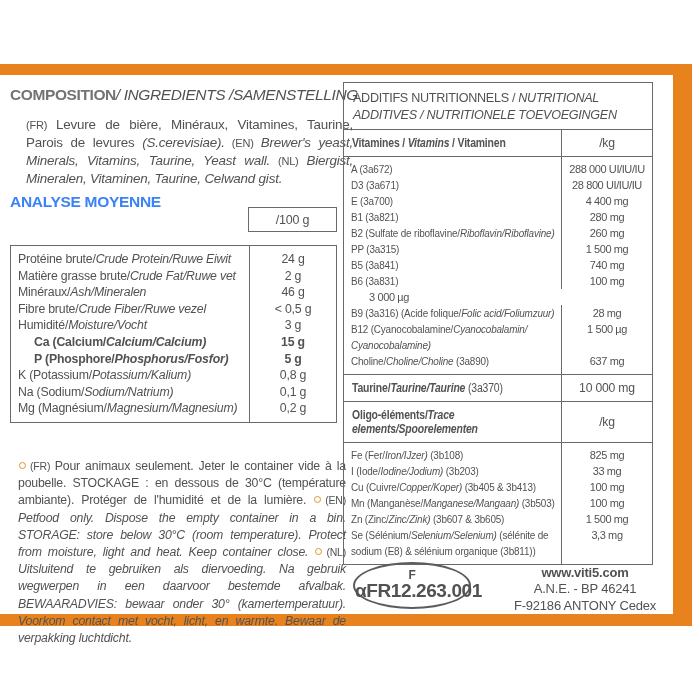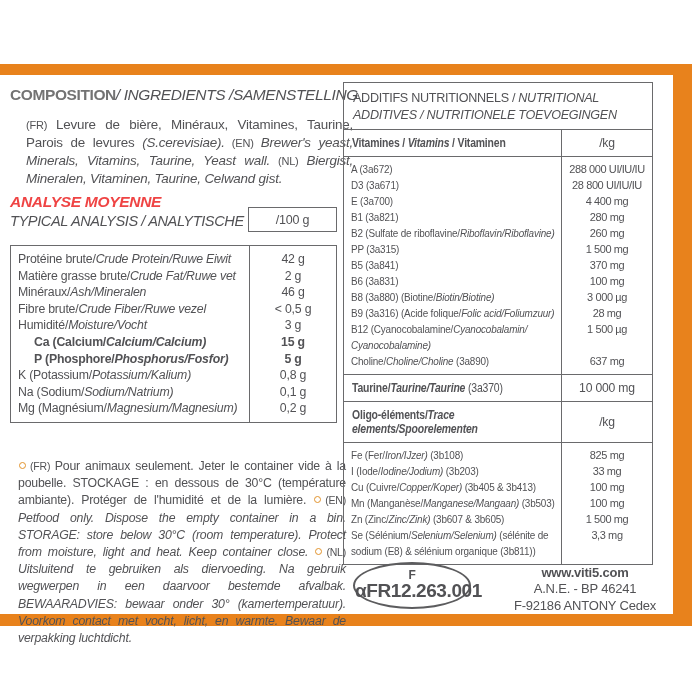--- a/index.html
+++ b/index.html
@@ -15,21 +15,21 @@
   .it{font-style:italic;}
   .b{font-weight:bold;}
   .orange{color:#737373;}
   .lbl{font-size:11px;}
   .lbl2{font-size:10.5px;}
 
   
   .comp-head{position:absolute;left:10px;top:86px;width:330px;font-size:15.5px;letter-spacing:-0.4px;white-space:nowrap;}
   .comp-head .orange{font-weight:bold;}
   .comp-body{position:absolute;left:16px;top:106px;width:327px;margin:10px;font-size:13.4px;line-height:18px;text-align:justify;}
-  .analyse-head{position:absolute;left:10px;top:193px;margin:0;font-size:15.5px;font-weight:bold;color:#ef4444;letter-spacing:-0.3px;font-style:italic;}
+  .analyse-head{position:absolute;left:10px;top:193px;margin:0;font-size:15.5px;font-weight:bold;color:#3b82f6;letter-spacing:-0.3px;}
   .ta-sub{position:absolute;left:10px;top:213px;font-size:14.6px;font-style:italic;letter-spacing:-0.4px;}
   .unit-box{position:absolute;left:248px;top:207px;width:89px;height:25px;border:1.5px solid #6a6a6c;box-sizing:border-box;display:flex;align-items:center;justify-content:center;font-size:12.5px;}
   .analysis-table{position:absolute;left:10px;top:245px;width:327px;border:1.5px solid #6a6a6c;box-sizing:border-box;font-size:12.3px;}
   .arow{display:flex;}
   .alabel{flex:1;border-right:1.5px solid #6a6a6c;padding-left:7px;line-height:16.6px;white-space:nowrap;overflow:hidden;}
   .avalue{width:86px;text-align:center;line-height:16.6px;}
   div.arow:first-of-type .alabel,div.arow:first-of-type .avalue{padding-top:5px;}
   div.arow:last-of-type .alabel,div.arow:last-of-type .avalue{padding-bottom:5px;}
   .arow.bold{font-weight:bold;margin-left:16px;}
 
@@ -64,28 +64,27 @@
 <div class="canvas">
   <div class="bar bar-top"></div>
   <div class="bar bar-bottom"></div>
   <div class="bar bar-right"></div>
 
   <div class="comp-head"><span class="orange">COMPOSITION</span><span class="it">/ INGREDIENTS /SAMENSTELLING</span></div>
 
   <p class="comp-body"><span class="lbl">(FR) </span><span>Levure de bière, Minéraux, Vitamines, Taurine, Parois de levures </span><span class="it">(S.cerevisiae).</span><span class="lbl"> (EN) </span><span class="it">Brewer's yeast, Minerals, Vitamins, Taurine, Yeast wall.</span><span class="lbl"> (NL) </span><span class="it">Biergist, Mineralen, Vitaminen, Taurine, Celwand gist.</span></p>
 
   <h2 class="analyse-head">ANALYSE MOYENNE</h2>
-  <div class="ta-sub">TYPICAL ANALYSIS / ANALYTISCHE</div>
   <div class="unit-box">/100 g</div>
 
   <div class="analysis-table">
 
       <div class="arow">
         <div class="alabel"><span>Protéine brute/</span><span class="it">Crude Protein/Ruwe Eiwit</span></div>
-        <div class="avalue">42 g</div>
+        <div class="avalue">24 g</div>
       </div>
 
       <div class="arow">
         <div class="alabel"><span>Matière grasse brute/</span><span class="it">Crude Fat/Ruwe vet</span></div>
         <div class="avalue">2 g</div>
       </div>
 
       <div class="arow">
         <div class="alabel"><span>Minéraux/</span><span class="it">Ash/Mineralen</span></div>
         <div class="avalue">46 g</div>
@@ -181,34 +180,31 @@
           <div class="rlabel">
             <span class="cond"><span>PP (3a315)</span><span class="it"></span><span></span></span>
           </div>
           <div class="rvalue">1 500 mg</div>
         </div>
 
         <div class="vrow">
           <div class="rlabel">
             <span class="cond"><span>B5 (3a841)</span><span class="it"></span><span></span></span>
           </div>
-          <div class="rvalue">370 mg</div>
+          <div class="rvalue">740 mg</div>
         </div>
 
         <div class="vrow">
           <div class="rlabel">
             <span class="cond"><span>B6 (3a831)</span><span class="it"></span><span></span></span>
           </div>
           <div class="rvalue">100 mg</div>
         </div>
 
         <div class="vrow">
-          <div class="rlabel">
-            <span class="cond"><span>B8 (3a880) (Biotine/</span><span class="it">​Biotin/​Biotine)</span><span></span></span>
-          </div>
           <div class="rvalue">3 000 µg</div>
         </div>
 
         <div class="vrow">
           <div class="rlabel">
             <span class="cond"><span>B9 (3a316) (Acide folique/</span><span class="it">​Folic acid/​Foliumzuur)</span><span></span></span>
           </div>
           <div class="rvalue">28 mg</div>
         </div>
 

